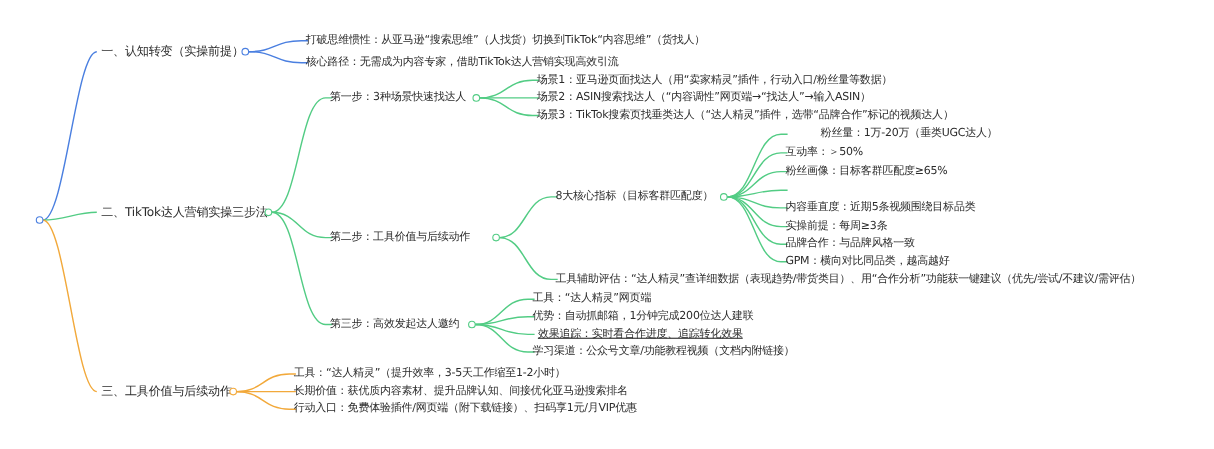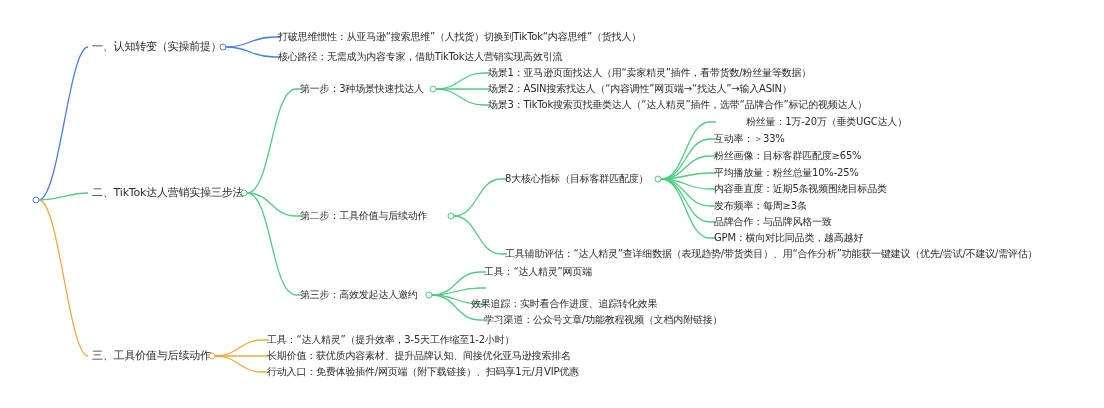--- a/index.html
+++ b/index.html
@@ -53,42 +53,42 @@
   <div class="node l1" style="left:92px;top:47px;">一、认知转变（实操前提）</div>
   <div class="dot" style="left: 223px; top: 47px; border-color: rgb(74, 127, 224);"></div>
   <div class="node" style="left:278px;top:37px;">打破思维惯性：从亚马逊“搜索思维”（人找货）切换到TikTok“内容思维”（货找人）</div>
   <div class="node" style="left:278px;top:57px;">核心路径：无需成为内容专家，借助TikTok达人营销实现高效引流</div>
 
   <div class="node l1" style="left:92px;top:193px;">二、TikTok达人营销实操三步法</div>
   <div class="dot" style="left: 244px; top: 193px; border-color: rgb(82, 204, 132);"></div>
 
   <div class="node" style="left:300px;top:89px;">第一步：3种场景快速找达人</div>
   <div class="dot" style="left: 433px; top: 89px; border-color: rgb(82, 204, 132);"></div>
-  <div class="node" style="left:488px;top:73px;">场景1：亚马逊页面找达人（用“卖家精灵”插件，看带货数/粉丝量等数据）</div>
+  <div class="node" style="left:488px;top:73px;">场景1：亚马逊页面找达人（用“卖家精灵”插件，行动入口/粉丝量等数据）</div>
   <div class="node" style="left:488px;top:89px;">场景2：ASIN搜索找达人（“内容调性”网页端→“找达人”→输入ASIN）</div>
   <div class="node" style="left:488px;top:105px;text-align:center;">场景3：TikTok搜索页找垂类达人（“达人精灵”插件，选带“品牌合作”标记的视频达人）</div>
 
   <div class="node" style="left:300px;top:216px;">第二步：工具价值与后续动作</div>
   <div class="dot" style="left: 451px; top: 216px; border-color: rgb(82, 204, 132);"></div>
   <div class="node" style="left:505px;top:179px;">8大核心指标（目标客群匹配度）</div>
   <div class="dot" style="left: 658px; top: 179px; border-color: rgb(82, 204, 132);"></div>
   <div class="node" style="left:714px;top:122px;margin-left:32px;">粉丝量：1万-20万（垂类UGC达人）</div>
-  <div class="node" style="left:714px;top:139px;">互动率：＞33%</div>
+  <div class="node" style="left:714px;top:139px;">互动率：＞50%</div>
   <div class="node" style="left:714px;top:156px;">粉丝画像：目标客群匹配度≥65%</div>
-  <div class="node" style="left:714px;top:173px;">平均播放量：粉丝总量10%-25%</div>
   <div class="node" style="left:714px;top:189px;">内容垂直度：近期5条视频围绕目标品类</div>
-  <div class="node" style="left:714px;top:206px;">发布频率：每周≥3条</div>
+  <div class="node" style="left:714px;top:206px;">实操前提：每周≥3条</div>
   <div class="node" style="left:714px;top:222px;">品牌合作：与品牌风格一致</div>
   <div class="node" style="left:714px;top:238px;">GPM：横向对比同品类，越高越好</div>
   <div class="node" style="left:505px;top:254px;">工具辅助评估：“达人精灵”查详细数据（表现趋势/带货类目）、用“合作分析”功能获一键建议（优先/尝试/不建议/需评估）</div>
 
   <div class="node" style="left:300px;top:295px;">第三步：高效发起达人邀约</div>
   <div class="dot" style="left: 429px; top: 295px; border-color: rgb(82, 204, 132);"></div>
   <div class="node" style="left:484px;top:272px;">工具：“达人精灵”网页端</div>
-  <div class="node" style="left:471px;top:304px;">效果追踪：实时看合作进度、追踪转化效果</div>
+  <div class="node" style="left:484px;top:288px;">优势：自动抓邮箱，1分钟完成200位达人建联</div>
+  <div class="node" style="left:489px;top:304px;text-decoration:underline;">效果追踪：实时看合作进度、追踪转化效果</div>
   <div class="node" style="left:484px;top:320px;">学习渠道：公众号文章/功能教程视频（文档内附链接）</div>
 
   <div class="node l1" style="left:92px;top:356px;">三、工具价值与后续动作</div>
   <div class="dot" style="left: 212px; top: 356px; border-color: rgb(242, 169, 59);"></div>
   <div class="node" style="left:267px;top:340px;">工具：“达人精灵”（提升效率，3-5天工作缩至1-2小时）</div>
   <div class="node" style="left:267px;top:356px;">长期价值：获优质内容素材、提升品牌认知、间接优化亚马逊搜索排名</div>
   <div class="node" style="left:267px;top:372px;">行动入口：免费体验插件/网页端（附下载链接）、扫码享1元/月VIP优惠</div>
 </div>
 
 </body></html>

